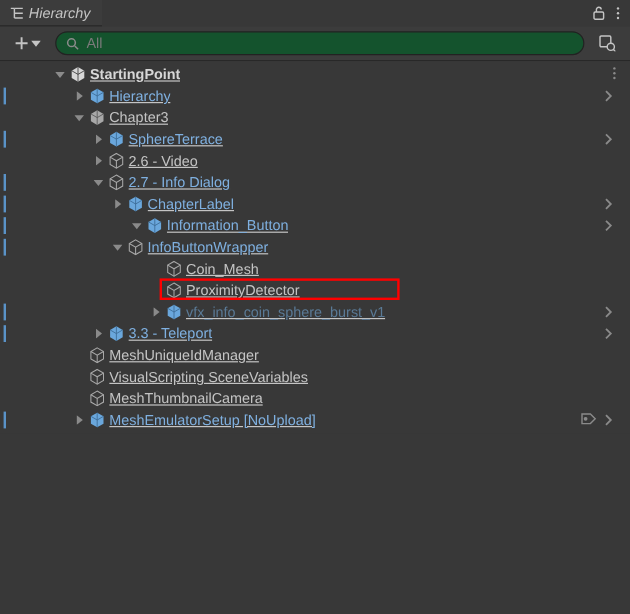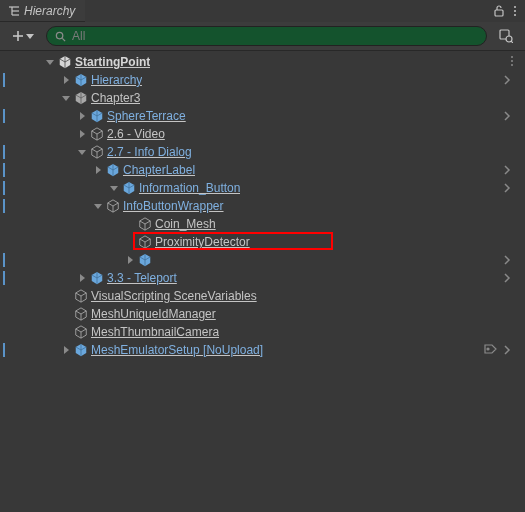--- a/index.html
+++ b/index.html
@@ -412,20 +412,21 @@
         <svg width="8" height="8" viewBox="0 0 8 8" fill="#8a8a8a">
           <path d="M2 0 L2 8 L7 4 Z"></path>
         </svg>
       </div>
       <div class="cube">
         <svg width="14" height="14" viewBox="0 0 16 16" fill="#6aa7dc">
           <path d="M8 1 L14 4.5 L14 11.5 L8 15 L2 11.5 L2 4.5 Z"></path>
           <path d="M8 1 L8 8 L14 4.5 M8 8 L2 4.5 M8 8 L8 15" stroke="#3b6a94" stroke-width="0.8" fill="none"></path>
         </svg>
       </div>
+      <span class="label prefab dim">vfx_info_coin_sphere_burst_v1</span>
       <div class="row-spacer"></div>
       <div class="chev">
         <svg width="8" height="10" viewBox="0 0 8 10" fill="none" stroke="#8a8a8a" stroke-width="1.5">
           <path d="M2 1 L6 5 L2 9"></path>
         </svg>
       </div>
     </div>
     <div class="row">
       <div class="conn-bar"></div>
       <div class="indent" style="width: 72px;"></div>
@@ -450,33 +451,33 @@
     </div>
     <div class="row">
       <div class="indent" style="width: 56px;"></div>
       <div class="arrow"></div>
       <div class="cube">
         <svg width="14" height="14" viewBox="0 0 16 16" fill="none" stroke="#a8a8a8" stroke-width="1">
           <path d="M8 1 L14 4.5 L14 11.5 L8 15 L2 11.5 L2 4.5 Z"></path>
           <path d="M2 4.5 L8 8 L14 4.5 M8 8 L8 15"></path>
         </svg>
       </div>
-      <span class="label">VisualScripting SceneVariables</span>
+      <span class="label">MeshUniqueIdManager</span>
       <div class="row-spacer"></div>
     </div>
     <div class="row">
       <div class="indent" style="width: 56px;"></div>
       <div class="arrow"></div>
       <div class="cube">
         <svg width="14" height="14" viewBox="0 0 16 16" fill="none" stroke="#a8a8a8" stroke-width="1">
           <path d="M8 1 L14 4.5 L14 11.5 L8 15 L2 11.5 L2 4.5 Z"></path>
           <path d="M2 4.5 L8 8 L14 4.5 M8 8 L8 15"></path>
         </svg>
       </div>
-      <span class="label">MeshUniqueIdManager</span>
+      <span class="label">VisualScripting SceneVariables</span>
       <div class="row-spacer"></div>
     </div>
     <div class="row">
       <div class="indent" style="width: 56px;"></div>
       <div class="arrow"></div>
       <div class="cube">
         <svg width="14" height="14" viewBox="0 0 16 16" fill="none" stroke="#a8a8a8" stroke-width="1">
           <path d="M8 1 L14 4.5 L14 11.5 L8 15 L2 11.5 L2 4.5 Z"></path>
           <path d="M2 4.5 L8 8 L14 4.5 M8 8 L8 15"></path>
         </svg>

